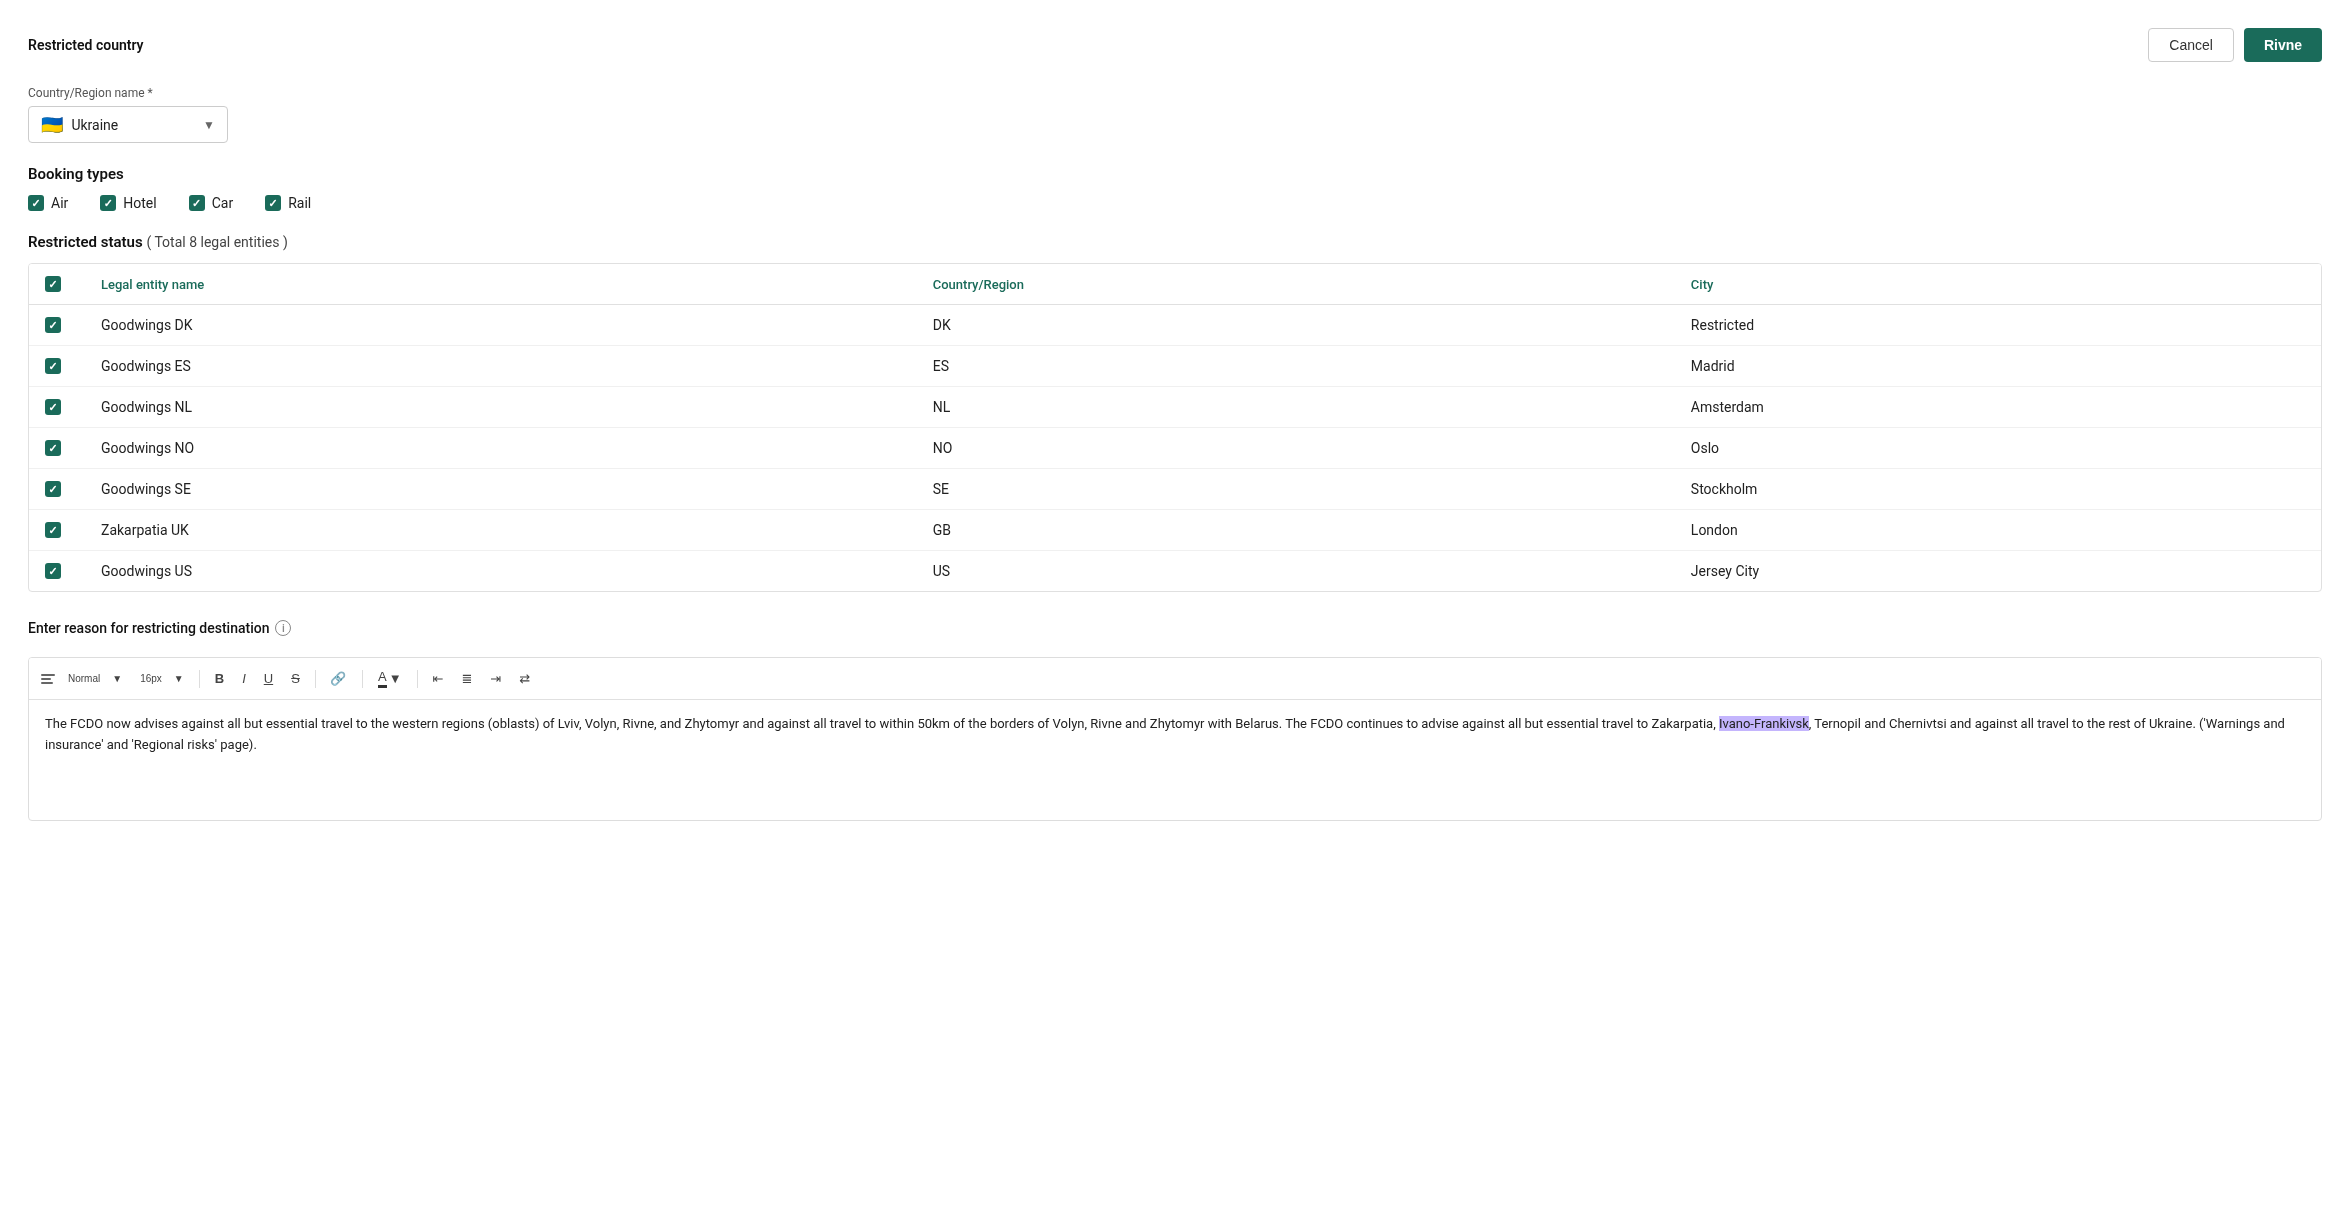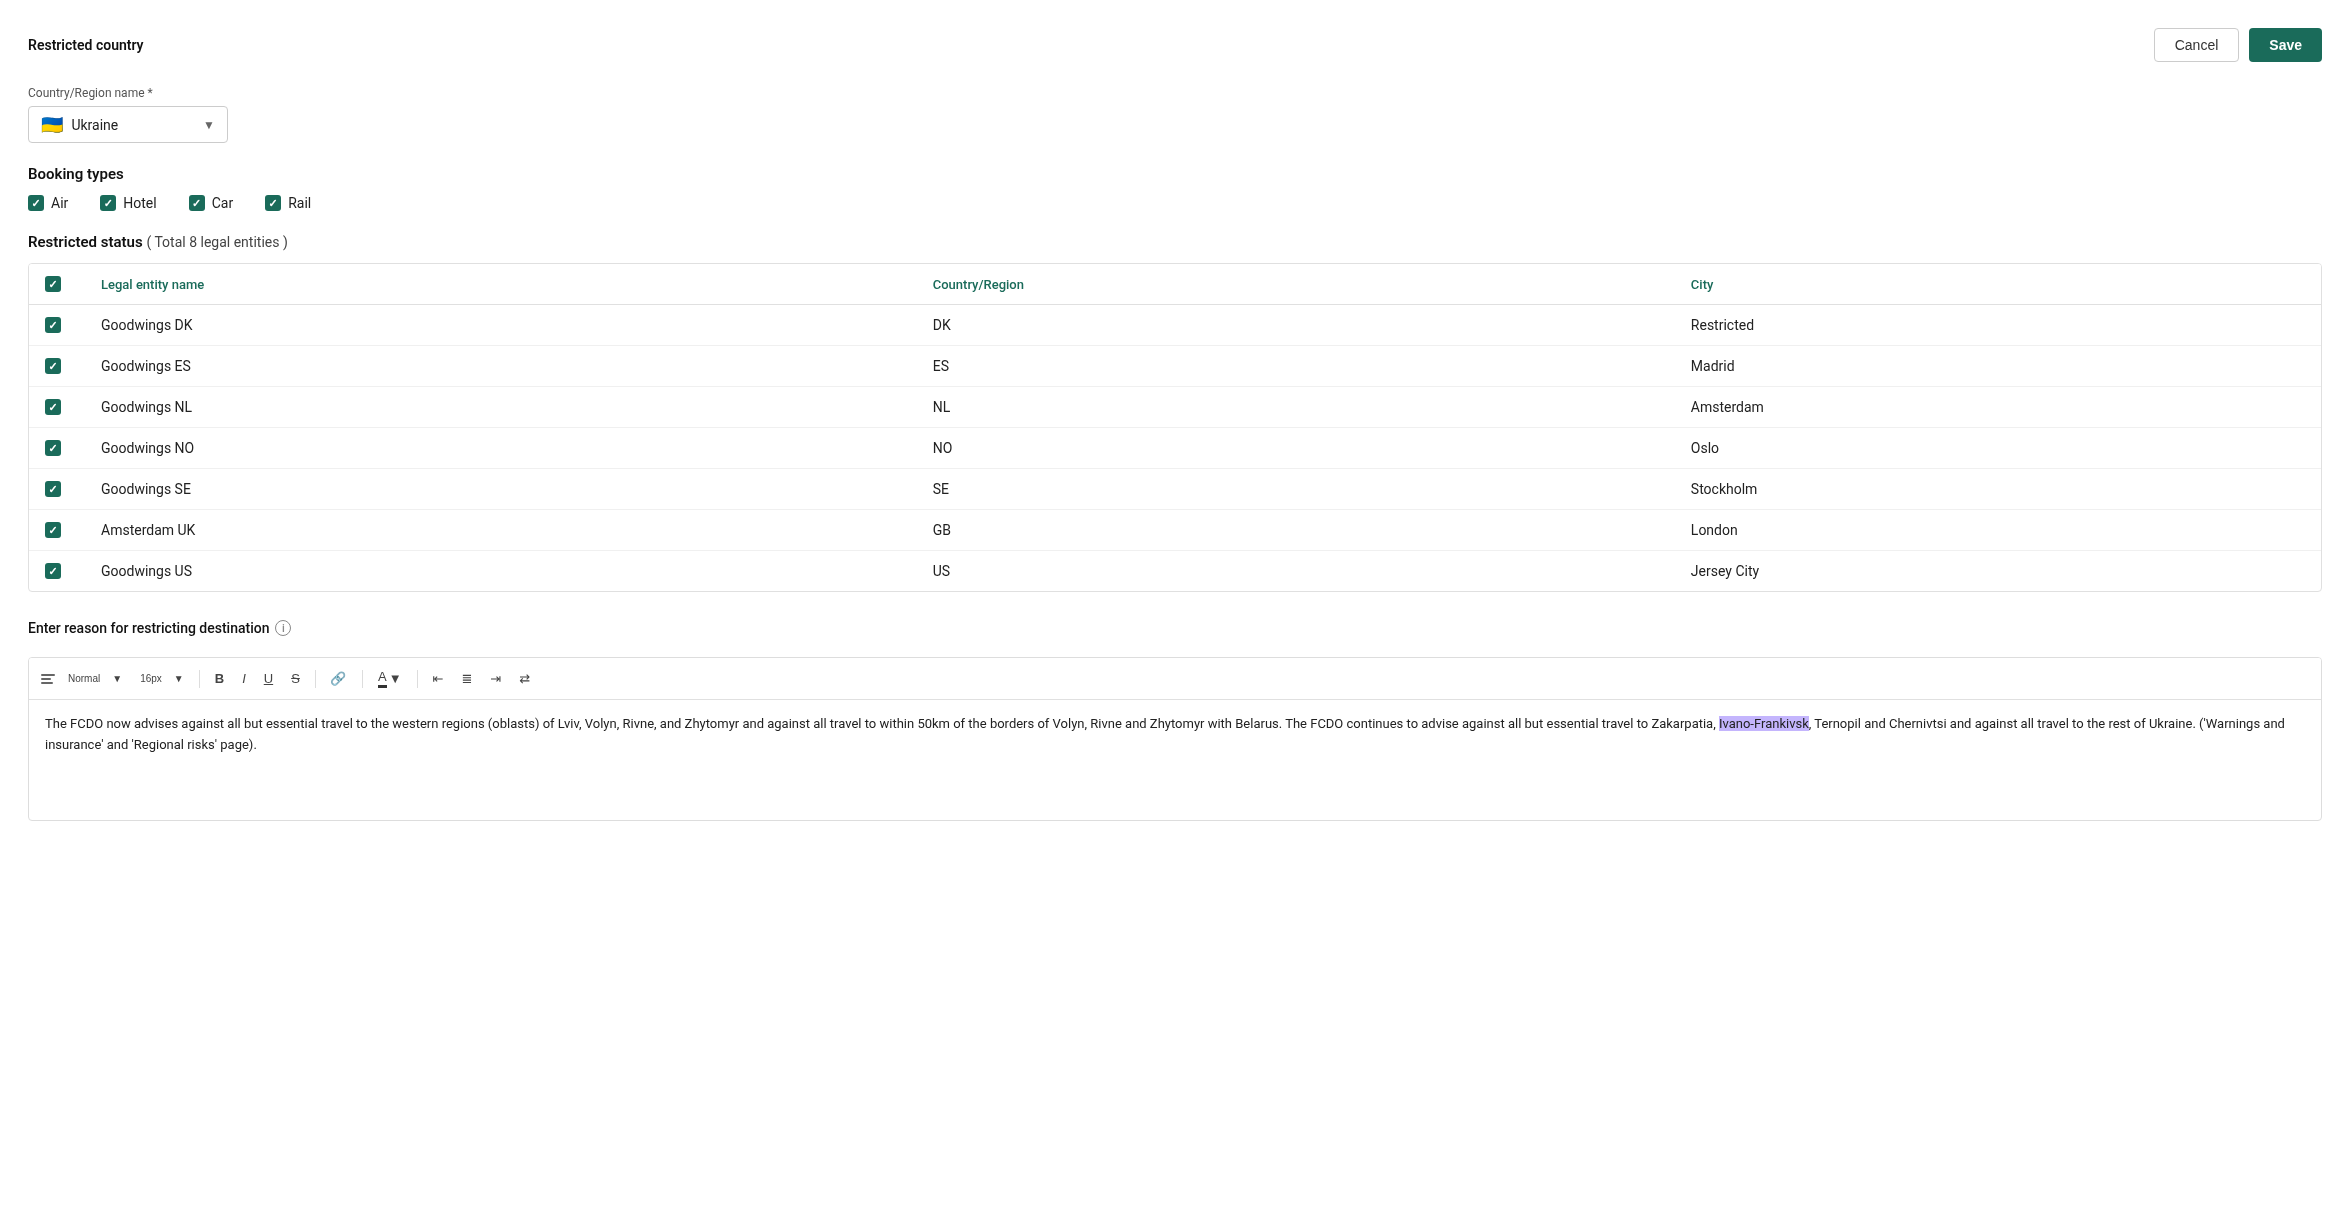--- a/index.html
+++ b/index.html
@@ -58,21 +58,21 @@
   </style>
 </head>
 <body>
 
 <div class="page">
 
   <div class="page-header">
     <h1 class="page-title">Restricted country</h1>
     <div class="header-actions">
       <button class="btn-cancel">Cancel</button>
-      <button class="btn-save">Save</button>
+      <button class="btn-save">Rivne</button>
     </div>
   </div>
 
   <div>
     <div class="field-label">Country/Region name *</div>
     <div class="country-select">
       <div class="country-select-inner">
         <span class="flag">🇺🇦</span>
         <span>Ukraine</span>
       </div>
@@ -158,21 +158,21 @@
         <span class="checkbox-checked"></span>
       </td>
       <td>Goodwings SE</td>
       <td>SE</td>
       <td>Stockholm</td>
     </tr>
             <tr>
       <td>
         <span class="checkbox-checked"></span>
       </td>
-      <td>Amsterdam UK</td>
+      <td>Zakarpatia UK</td>
       <td>GB</td>
       <td>London</td>
     </tr>
             <tr>
       <td>
         <span class="checkbox-checked"></span>
       </td>
       <td>Goodwings US</td>
       <td>US</td>
       <td>Jersey City</td>

